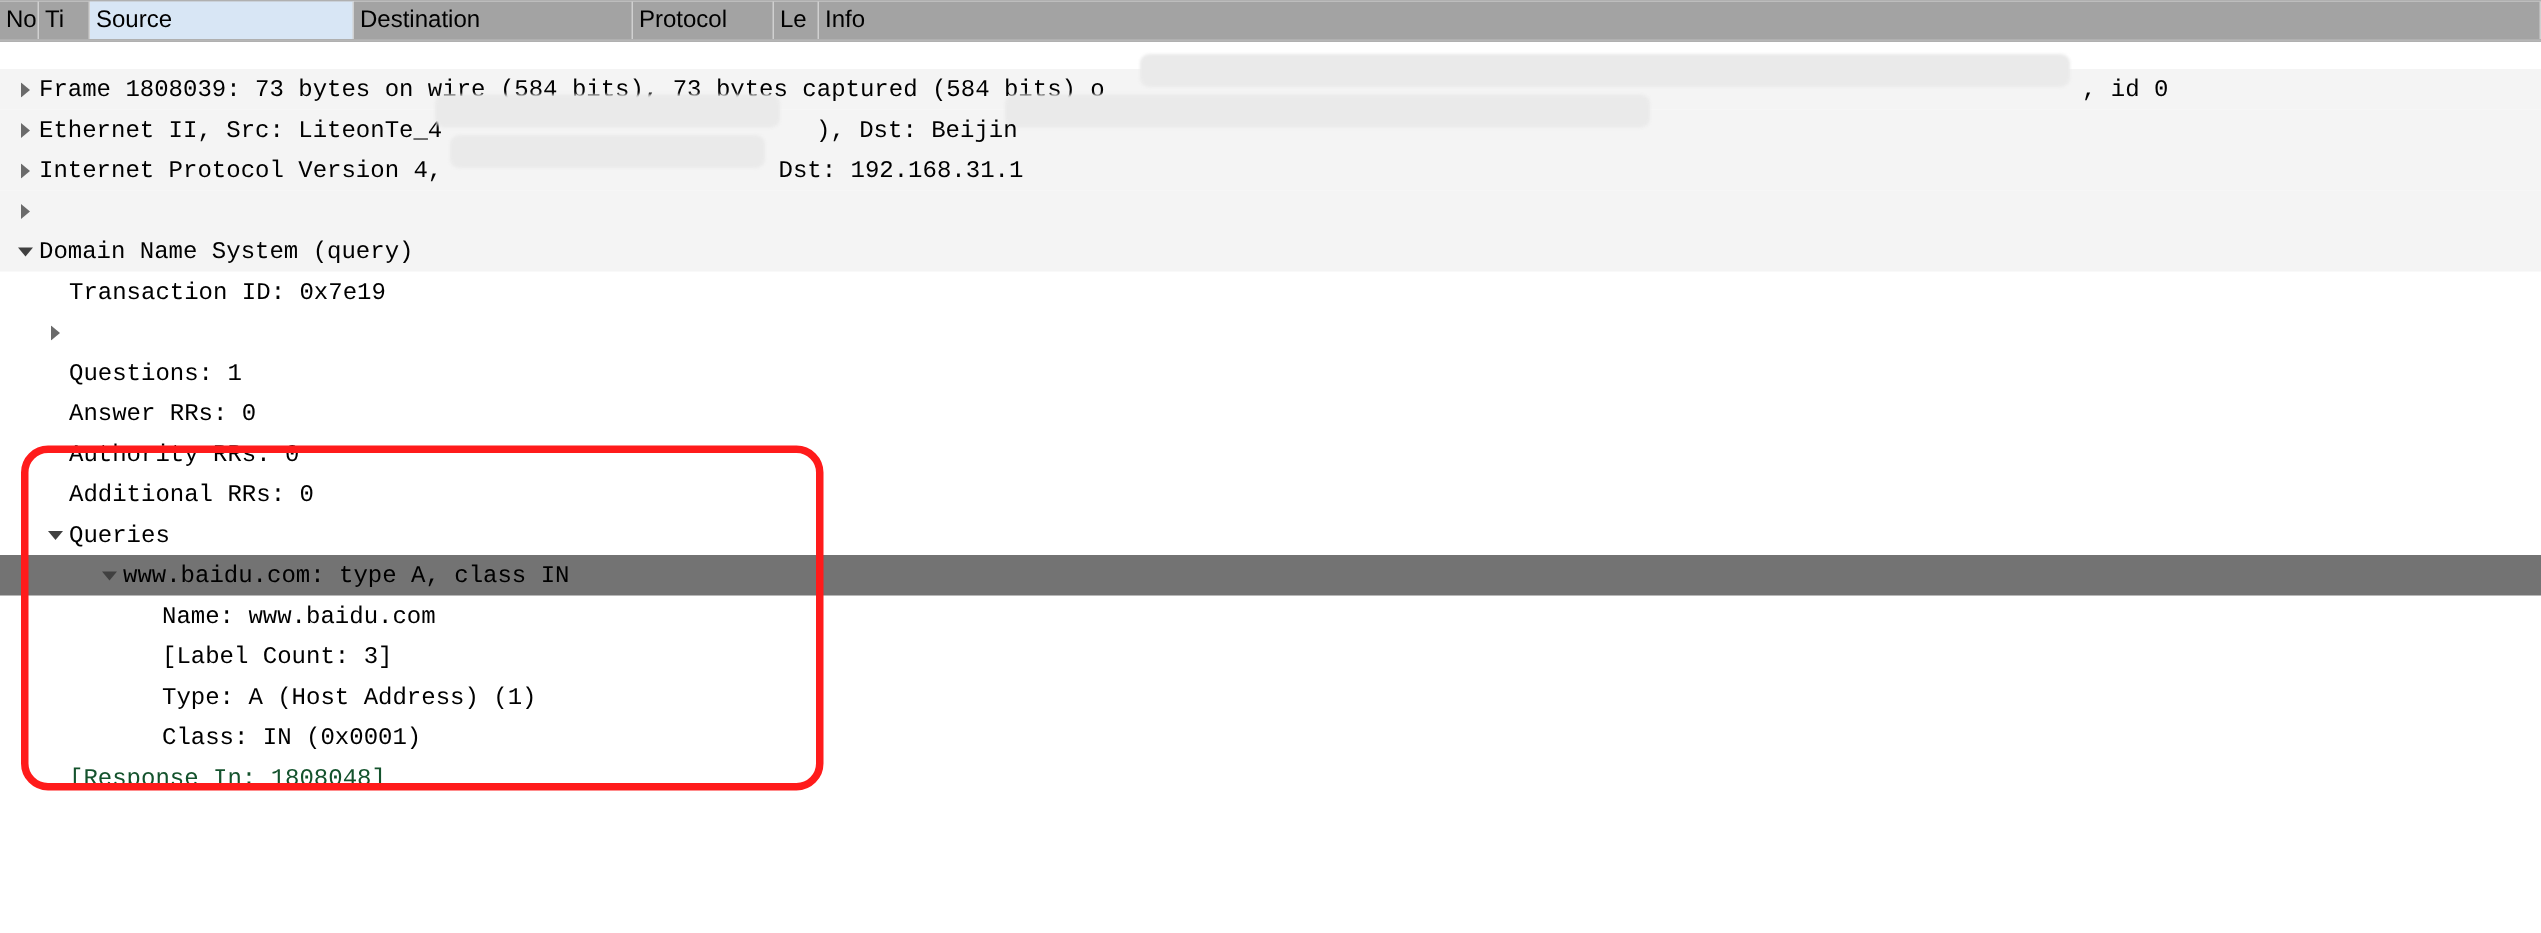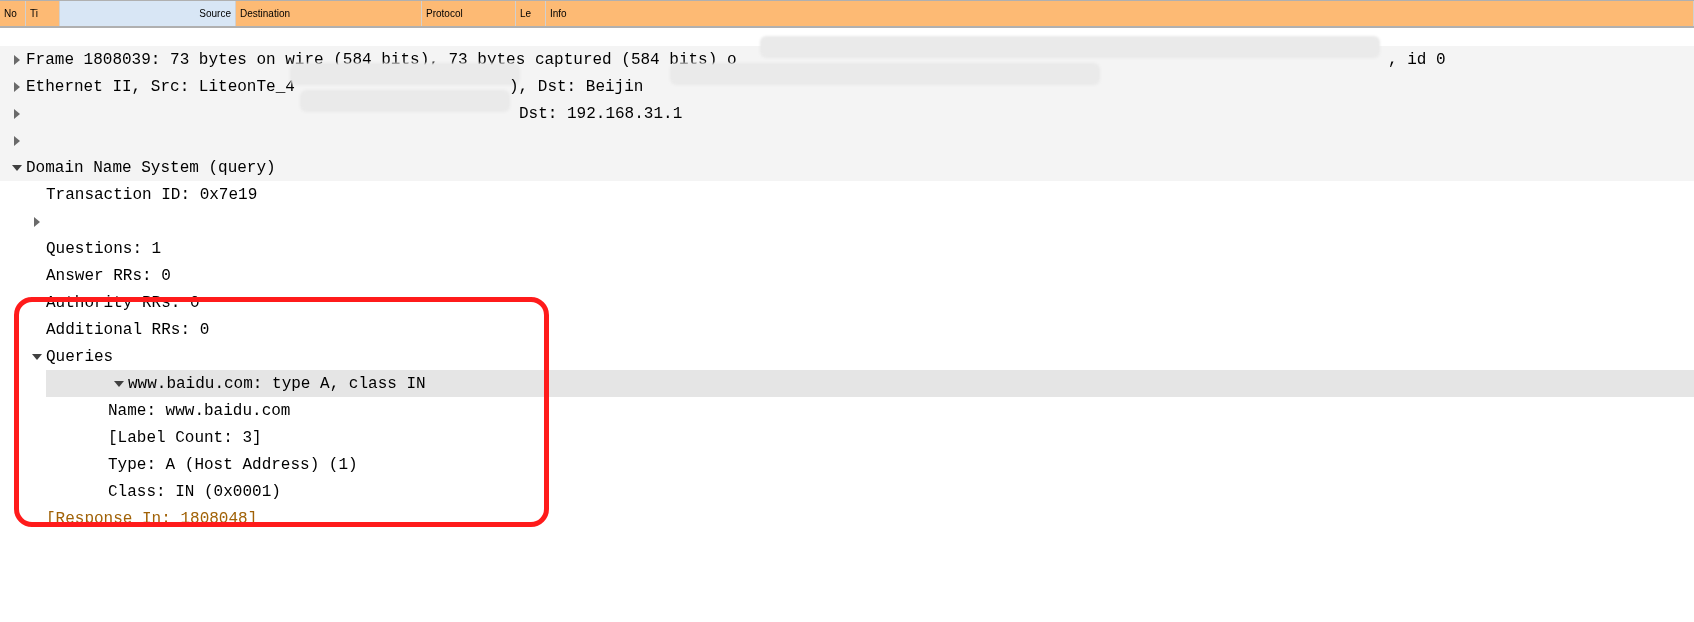--- a/index.html
+++ b/index.html
@@ -1,41 +1,41 @@
 <!DOCTYPE html>
 <html><head>
 <meta charset="utf-8">
 <style>
   html,body{margin:0;padding:0;font-family:Consolas,"Courier New",monospace;font-size:16px;color:#000;background:#fff;}
   *{box-sizing:border-box;}
   .packet-list{border:1px solid #b0b0b0;border-left:none;border-right:none;}
-  .packet-list-header{display:flex;background:#fdba74;border-bottom:1px solid #b0b0b0;height:26px;align-items:stretch;font-family:"Segoe UI",Tahoma,sans-serif;font-size:10px;}
+  .packet-list-header{display:flex;background:#a3a3a3;border-bottom:1px solid #b0b0b0;height:26px;align-items:stretch;font-family:"Segoe UI",Tahoma,sans-serif;font-size:16px;}
   .packet-list-header .col{border-right:1px solid #d0d0d0;display:flex;align-items:center;padding:0 4px;white-space:nowrap;overflow:hidden;}
-  .col.selected{background:#d8e6f5;justify-content:flex-end;}
+  .col.selected{background:#d8e6f5;}
   .col-no{width:26px;}
   .col-ti{width:34px;}
   .col-src{width:176px;}
   .col-dst{width:186px;}
   .col-proto{width:94px;}
   .col-len{width:30px;}
   .col-info{flex:1;border-right:none;}
   .detail-pane{position:relative;padding-top:18px;}
   .line{display:flex;align-items:center;height:27px;white-space:pre;}
   .line.shaded{background:#f4f4f4;}
-  .line.highlight{background:#e5e5e5;margin-left:46px;}
+  .line.highlight{background:#737373;}
   .toggle{width:18px;display:flex;align-items:center;justify-content:center;cursor:pointer;user-select:none;}
   .toggle svg{width:10px;height:10px;display:block;}
   .pad{display:inline-block;}
   .indent-0{width:8px;}
   .indent-1{width:28px;}
   .indent-2{width:46px;}
   .indent-3{width:64px;}
   .indent-4{width:108px;}
   .txt{white-space:pre;}
-  .link{color:#a16207;text-decoration:underline;cursor:pointer;}
+  .link{color:#14532d;text-decoration:underline;cursor:pointer;}
   .annot{position:absolute;border:5px solid #ff1b1b;border-radius:18px;pointer-events:none;}
   .annot-box{left:14px;top:269px;width:535px;height:230px;}
   .smudge{position:absolute;background:#eaeaea;border-radius:6px;filter:blur(1px);}
 </style>
 </head>
 <body>
 
 <div class="packet-list">
   <div class="packet-list-header">
     <div class="col col-no">
@@ -77,28 +77,29 @@
     <span class="txt">Frame 1808039: 73 bytes on wire (584 bits), 73 bytes captured (584 bits) o</span>
     <span class="txt" style="position:absolute;left:1388px;">, id 0</span>
   </div>
 
   <div class="line shaded">
     <span class="pad indent-0"></span>
     <span class="toggle"><svg viewBox="0 0 10 10">
           <path d="M2 0 L8 5 L2 10 Z" fill="#6a6a6a"></path>
         </svg></span>
     <span class="txt">Ethernet II, Src: LiteonTe_4</span>
-    <span class="txt" style="position:absolute;left:509px;">), Dst: Beijin</span>
+    <span class="txt" style="position:absolute;left:544px;">), Dst: Beijin</span>
   </div>
 
   <div class="line shaded">
     <span class="pad indent-0"></span>
     <span class="toggle"><svg viewBox="0 0 10 10">
           <path d="M2 0 L8 5 L2 10 Z" fill="#6a6a6a"></path>
         </svg></span>
+    <span class="txt">Internet Protocol Version 4,</span>
     <span class="txt" style="position:absolute;left:519px;">Dst: 192.168.31.1</span>
   </div>
 
   <div class="line shaded">
     <span class="pad indent-0"></span>
     <span class="toggle"><svg viewBox="0 0 10 10">
           <path d="M2 0 L8 5 L2 10 Z" fill="#6a6a6a"></path>
         </svg></span>
   </div>
 

